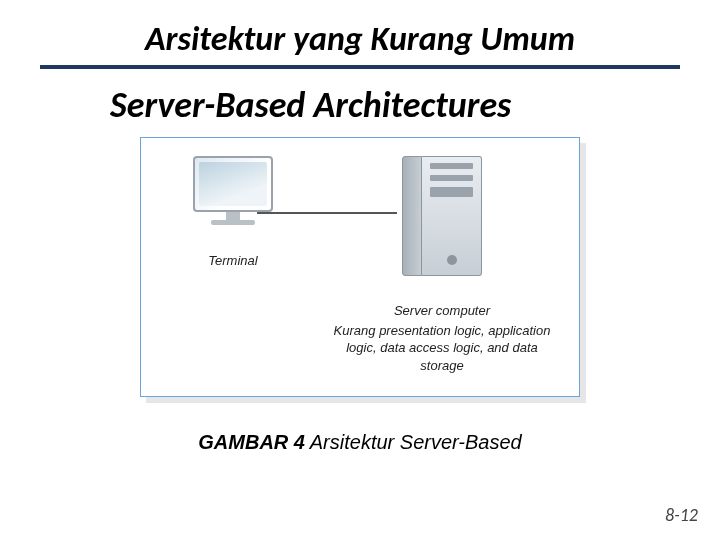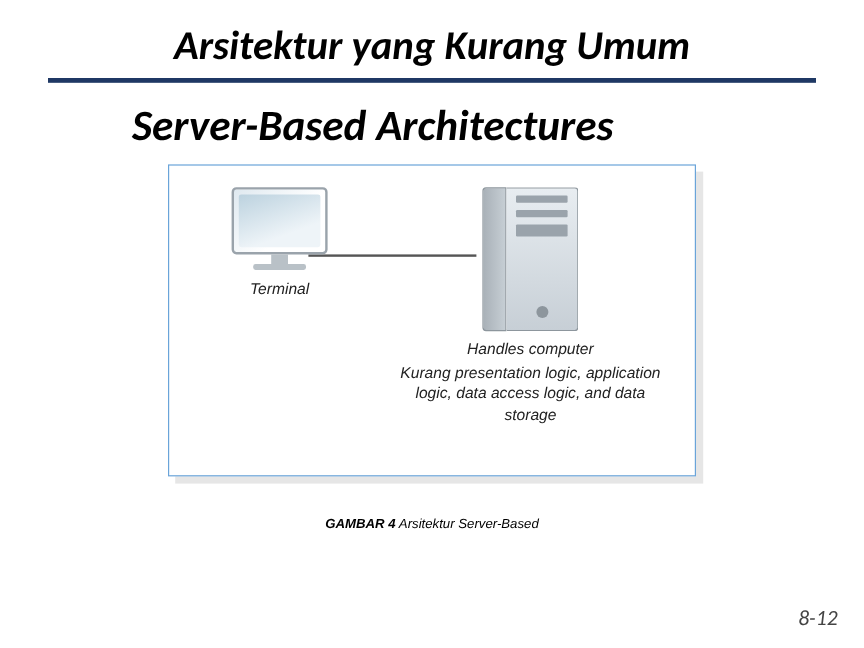--- a/index.html
+++ b/index.html
@@ -139,28 +139,28 @@
     background: #8d969d;
   }
   .connector {
     position: absolute;
     top: 74px;
     left: 116px;
     width: 140px;
     height: 2px;
     background: #555;
   }
-  .node-label { margin-top: 0; line-height: 1.35; }
+  .node-label { margin-top: 20px; line-height: 1.35; }
   .node-label .lead { display:block; margin-bottom:2px; }
 
   .caption {
     margin-top: 34px;
     text-align: center;
     font-family: Arial, sans-serif;
-    font-size: 11px;
+    font-size: 20px;
     color: #000;
   }
   .caption b { font-weight: 700; }
   .page-num {
     position: absolute;
     right: 22px;
     bottom: 14px;
     font-family: "Calibri", Arial, sans-serif;
     font-size: 18px;
     color: #444;
@@ -197,21 +197,21 @@
           <div class="server-tower">
             <div class="tower-left"></div>
             <div class="tower-right">
               <div class="tower-slot"></div>
               <div class="tower-slot"></div>
               <div class="tower-slot wide"></div>
               <div class="tower-button"></div>
             </div>
           </div>
           <div class="node-label">
-            <span class="lead">Handles computer</span>
+            <span class="lead">Server computer</span>
             <span>Kurang presentation logic, application logic, data access logic, and data storage</span>
           </div>
         </div>
 
       </div>
     </div>
   </div>
 
   <div class="caption">
     <b>GAMBAR 4</b><span> Arsitektur Server-Based</span>

